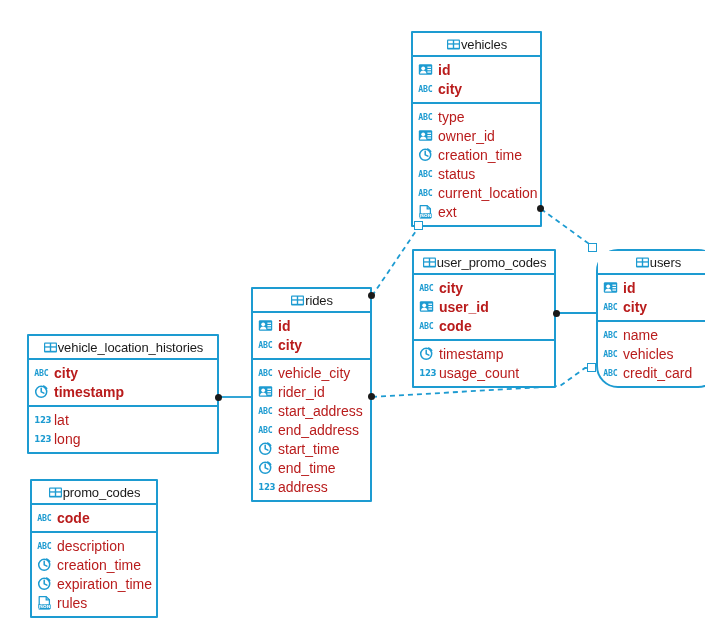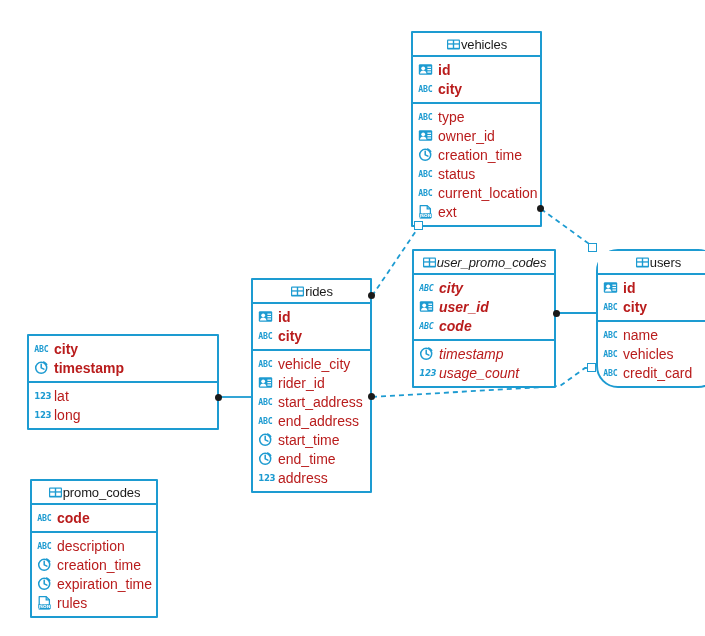--- a/index.html
+++ b/index.html
@@ -202,21 +202,21 @@
               <path d="M2.2 1.6 h7.0 l3.2 3.2 v9.0 h-10.2 z" fill="#ffffff" stroke="#1d9bd1" stroke-width="1.25" stroke-linejoin="round"></path>
               <path d="M9.2 1.6 v3.2 h3.2" fill="none" stroke="#1d9bd1" stroke-width="1.25"></path>
               <rect x="1.1" y="9.3" width="12.6" height="5.0" rx="0.8" fill="#1d9bd1"></rect>
               <text x="7.4" y="13.4" font-family="DejaVu Sans, sans-serif" font-size="4.3" font-weight="bold" fill="#ffffff" text-anchor="middle">JSON</text>
             </svg>
           </span>
           <span class="field-name">ext</span>
         </div>
       </div>
     </div>
-    <div class="table-box" style="left: 412px; top: 249px; width: 144px; font-style: italic;">
+    <div class="table-box" style="left: 412px; top: 249px; width: 144px;">
       <div class="tbl-header">
         <span class="ico ico-table">
           <svg width="15" height="15" viewBox="0 0 15 15">
             <rect x="1" y="2.5" width="13" height="10" rx="1" fill="#1d9bd1"></rect>
             <rect x="2.2" y="3.7" width="4.6" height="2.6" fill="#ffffff"></rect>
             <rect x="8.2" y="3.7" width="4.6" height="2.6" fill="#ffffff"></rect>
             <rect x="2.2" y="7.6" width="4.6" height="3.2" fill="#ffffff"></rect>
             <rect x="8.2" y="7.6" width="4.6" height="3.2" fill="#ffffff"></rect>
           </svg>
         </span>
@@ -330,21 +330,21 @@
         <div class="field-row">
           <span class="ico ico-abc">
             <svg width="17" height="15" viewBox="0 0 17 15">
               <text x="0.3" y="10.6" font-family="DejaVu Sans Mono, monospace" font-size="8.2" font-weight="bold" fill="#1d9bd1" letter-spacing="-0.2">ABC</text>
             </svg>
           </span>
           <span class="field-name">credit_card</span>
         </div>
       </div>
     </div>
-    <div class="table-box" style="left: 251px; top: 278px; width: 121px;">
+    <div class="table-box" style="left: 251px; top: 287px; width: 121px;">
       <div class="tbl-header">
         <span class="ico ico-table">
           <svg width="15" height="15" viewBox="0 0 15 15">
             <rect x="1" y="2.5" width="13" height="10" rx="1" fill="#1d9bd1"></rect>
             <rect x="2.2" y="3.7" width="4.6" height="2.6" fill="#ffffff"></rect>
             <rect x="8.2" y="3.7" width="4.6" height="2.6" fill="#ffffff"></rect>
             <rect x="2.2" y="7.6" width="4.6" height="3.2" fill="#ffffff"></rect>
             <rect x="8.2" y="7.6" width="4.6" height="3.2" fill="#ffffff"></rect>
           </svg>
         </span>
@@ -435,20 +435,32 @@
           <span class="ico ico-num">
             <svg width="17" height="15" viewBox="0 0 17 15">
               <text x="0.3" y="10.8" font-family="DejaVu Sans, sans-serif" font-size="8.6" font-weight="bold" fill="#1d9bd1" letter-spacing="-0.4">123</text>
             </svg>
           </span>
           <span class="field-name">address</span>
         </div>
       </div>
     </div>
     <div class="table-box" style="left: 27px; top: 334px; width: 192px;">
+      <div class="tbl-header">
+        <span class="ico ico-table">
+          <svg width="15" height="15" viewBox="0 0 15 15">
+            <rect x="1" y="2.5" width="13" height="10" rx="1" fill="#1d9bd1"></rect>
+            <rect x="2.2" y="3.7" width="4.6" height="2.6" fill="#ffffff"></rect>
+            <rect x="8.2" y="3.7" width="4.6" height="2.6" fill="#ffffff"></rect>
+            <rect x="2.2" y="7.6" width="4.6" height="3.2" fill="#ffffff"></rect>
+            <rect x="8.2" y="7.6" width="4.6" height="3.2" fill="#ffffff"></rect>
+          </svg>
+        </span>
+        <span class="tbl-title">vehicle_location_histories</span>
+      </div>
       <div class="section keys">
         <div class="field-row pk">
           <span class="ico ico-abc">
             <svg width="17" height="15" viewBox="0 0 17 15">
               <text x="0.3" y="10.6" font-family="DejaVu Sans Mono, monospace" font-size="8.2" font-weight="bold" fill="#1d9bd1" letter-spacing="-0.2">ABC</text>
             </svg>
           </span>
           <span class="field-name">city</span>
         </div>
         <div class="field-row pk">

